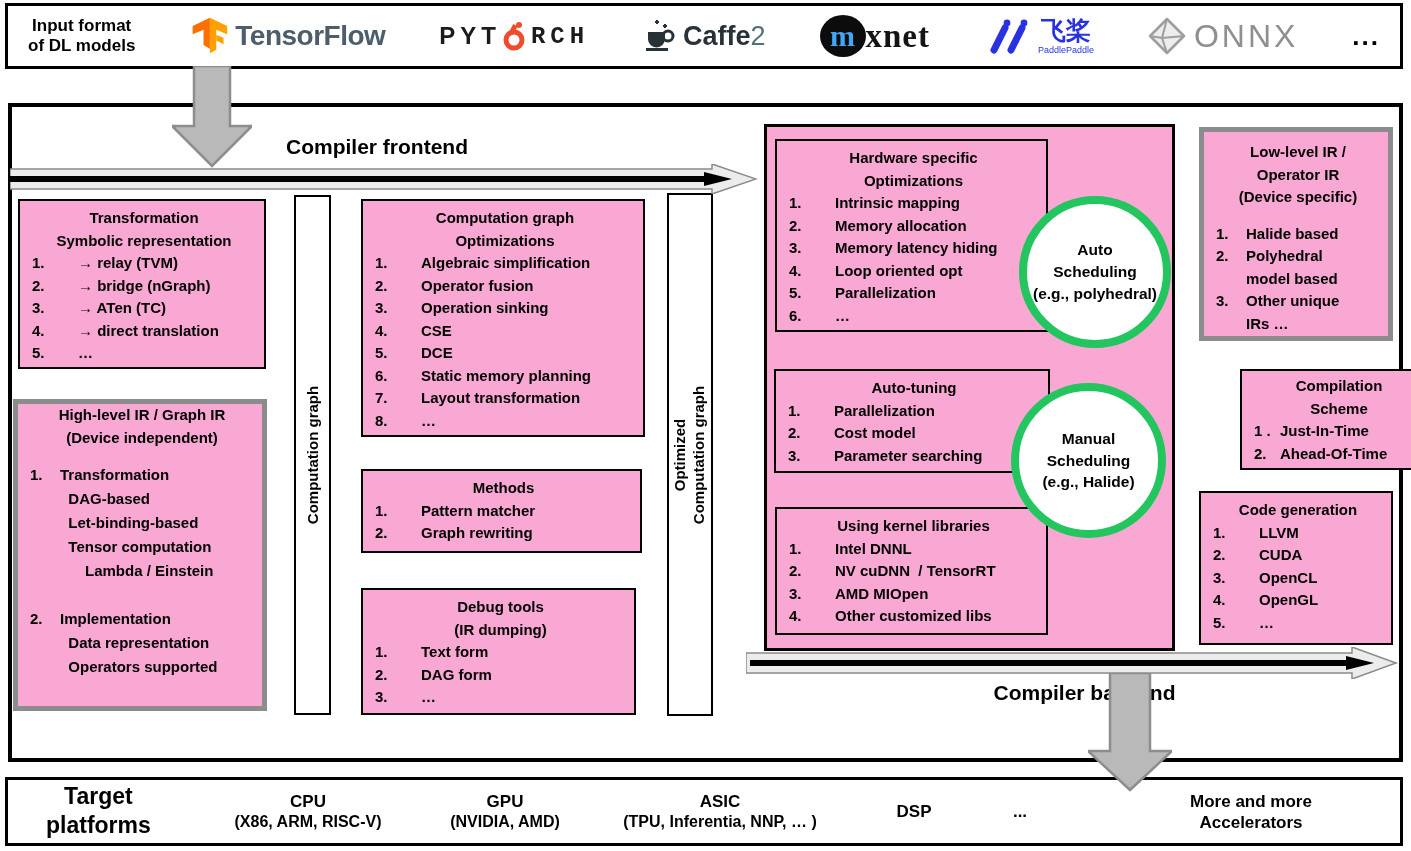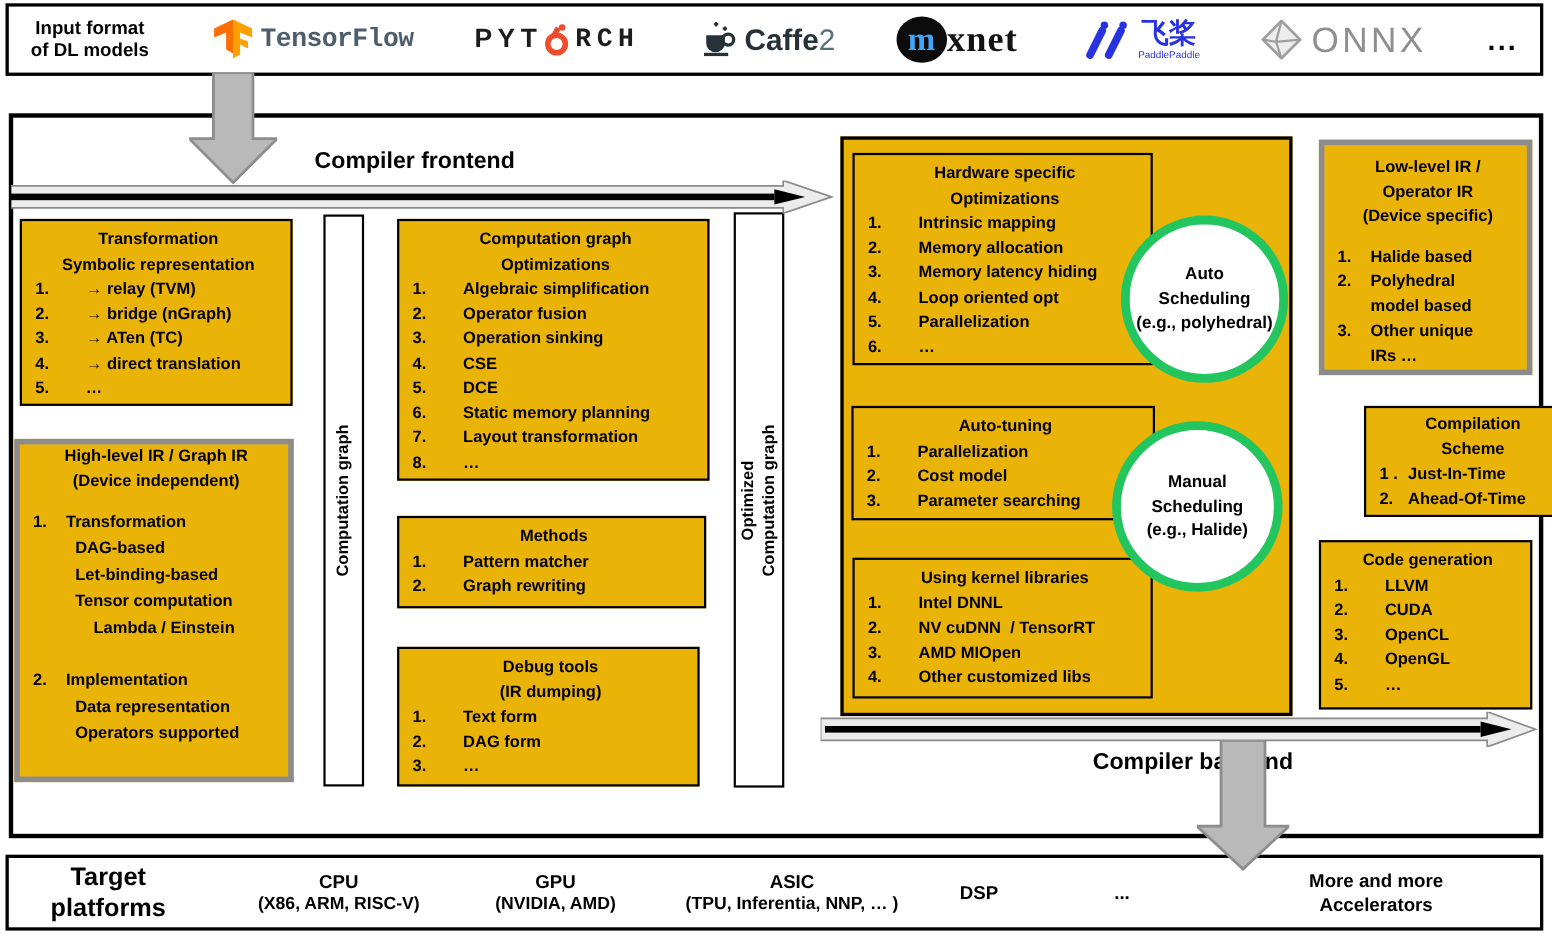--- a/index.html
+++ b/index.html
@@ -7,40 +7,40 @@
   #stage { position:relative; width:1411px; height:851px; background:#fff; overflow:hidden; }
 
   
   .hbar { position:absolute; background:#fff; border:3px solid #000; }
   #topbar { left:5px; top:3px; width:1398px; height:66px; display:flex; align-items:center; padding:0 20px; }
   #bottombar { left:5px; top:777px; width:1398px; height:69px; }
 
   .inlabel { font-weight:bold; font-size:17px; line-height:1.2; text-align:center; white-space:pre-line; }
   .logo { display:flex; align-items:center; }
 
-  .tf-text { color:#4d5d6c; font-size:24px; font-weight:bold; margin-left:6px; letter-spacing:-0.5px;font-family:Liberation Mono, monospace; }
+  .tf-text { color:#4d5d6c; font-size:28px; font-weight:bold; margin-left:6px; letter-spacing:-0.5px; }
   .pt-text { color:#1c1c1c; font-size:24px; font-weight:bold; letter-spacing:5px; }
   .caffe-name { color:#263238; font-size:27px; font-weight:bold; margin-left:6px; }
   .caffe-num  { color:#546e7a; font-size:27px; font-weight:normal; }
   .mx-oval { width:46px; height:42px; background:#0c0c0c; border-radius:50%; display:flex; align-items:center; justify-content:center; }
   .mx-m { color:#42a5f5; font-family:"Liberation Serif","DejaVu Serif",serif; font-weight:bold; font-size:30px; line-height:1; }
   .mx-rest { color:#141414; font-family:"Liberation Serif","DejaVu Serif",serif; font-weight:bold; font-size:33px; letter-spacing:1px; }
   .pd-col { display:flex; flex-direction:column; align-items:center; margin-left:6px; }
   .pd-cn { color:#2932e1; font-size:25px; font-weight:bold; line-height:1; }
   .pd-en { color:#2932e1; font-size:9px; margin-top:2px; }
   .onnx-text { color:#8f8f8f; font-size:32px; letter-spacing:3px; margin-left:8px; }
   .fw-dots { font-size:26px; font-weight:bold; letter-spacing:2px; }
 
   
   #mainbox { position:absolute; left:8px; top:103px; width:1395px; height:659px; border:4px solid #000; background:#fff; }
 
   .section-label { position:absolute; font-weight:bold; font-size:21px; text-align:center; z-index:2; }
 
   
-  .dbox { position:absolute; background:#eab308; border:2px solid #000; padding:6px 8px 4px 12px; z-index:1; }
+  .dbox { position:absolute; background:#f9a8d4; border:2px solid #000; padding:6px 8px 4px 12px; z-index:1; }
   .gbox { border:5px solid #8c8c8c; }
   .bx-title { font-weight:bold; font-size:15px; line-height:1.5; text-align:center; white-space:pre-line; }
   .bx-list { font-weight:bold; font-size:15px; line-height:1.5; }
   .li-row { display:grid; grid-template-columns:var(--ncol,46px) 1fr; }
   .li-t { white-space:pre-wrap; }
   .n30 { --ncol:30px; }
   .n26 { --ncol:26px; }
   .gap-top { margin-top:14px; }
 
   
@@ -58,21 +58,21 @@
   
   #bottombar { position:absolute; }
   .bb-inner { position:relative; width:100%; height:100%; }
   .bb-target { position:absolute; left:38px; top:50%; transform:translateY(-50%); font-weight:bold; font-size:23px; line-height:1.3; text-align:center; white-space:pre-line; }
   .plat { position:absolute; top:50%; transform:translate(-50%,-50%); text-align:center; }
   .plat-name { font-weight:bold; font-size:17px; line-height:1.25; white-space:pre-line; }
   .plat-detail { font-weight:bold; font-size:16px; line-height:1.25; white-space:pre-line; }
   .plat:nth-child(1){ left:300px; }
   .plat:nth-child(2){ left:497px; }
   .plat:nth-child(3){ left:712px; }
-  .plat:nth-child(4){ left:882px; }
+  .plat:nth-child(4){ left:906px; }
   .plat:nth-child(5){ left:1012px; font-size:24px; font-weight:bold; }
   .plat:nth-child(6){ left:1243px; }
 </style>
 </head>
 <body>
 
 <div id="stage">
 
   <div id="topbar" class="hbar" style="justify-content:space-between;">
     <div class="inlabel">Input format

